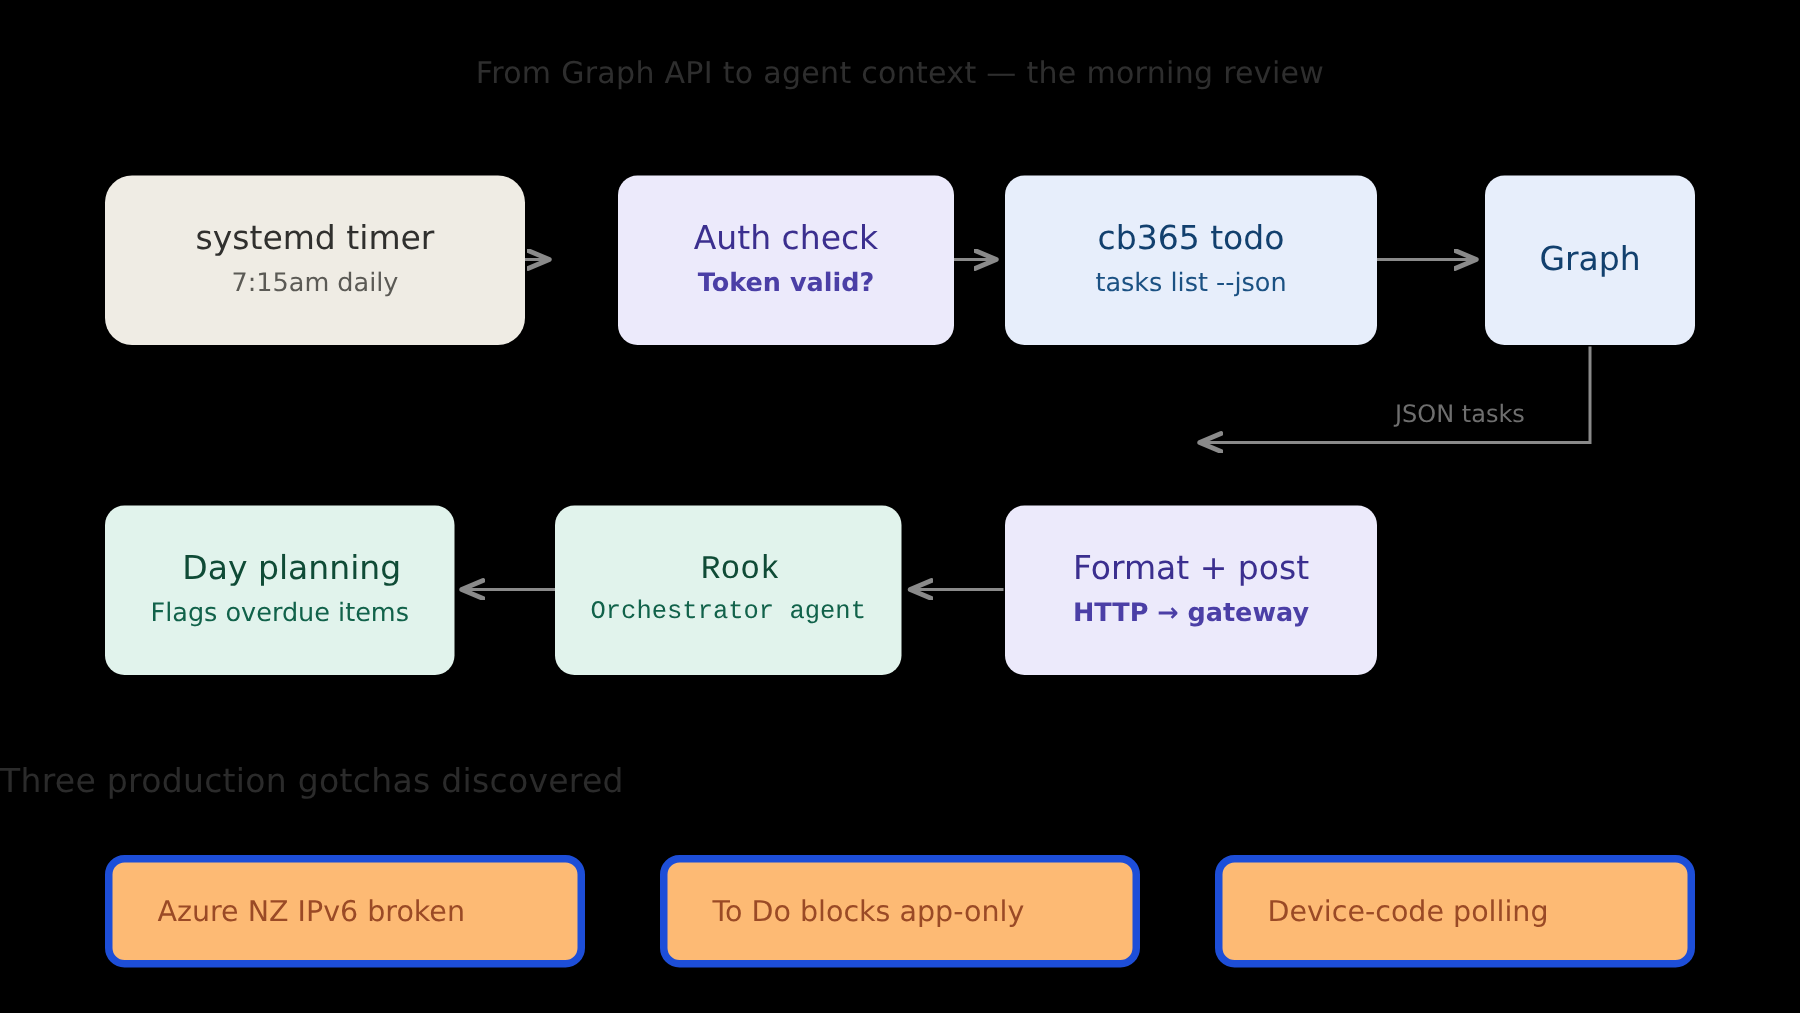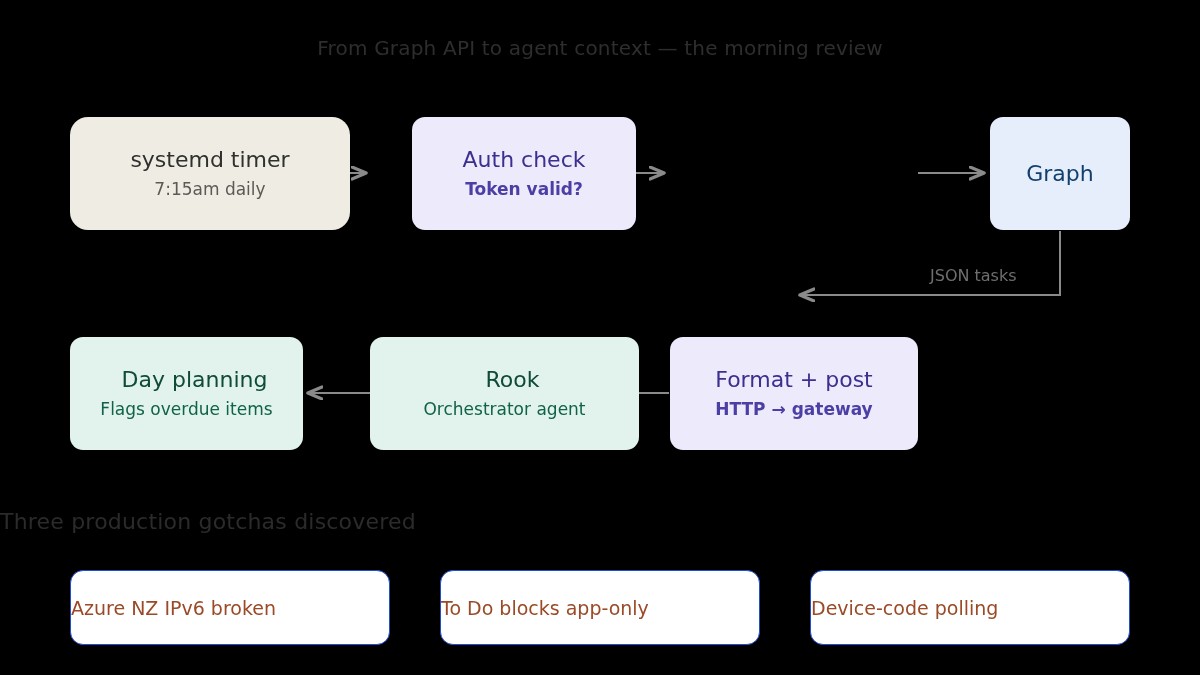--- a/index.html
+++ b/index.html
@@ -89,25 +89,26 @@
   .n-blue .node-sub   { color: #1b5183; }
 
   .n-mint     { background: #e1f3ec; }
   .n-mint .node-title { color: #0f4b36; margin-left: 16px; }
   .n-mint .node-sub   { color: #11624a; }
 
   
   .gotcha {
     position: absolute;
     box-sizing: border-box;
-    background: #ffffff;
-    border: 1px solid #1d4ed8;
+    background: #fdba74;
+    border: 5px solid #1d4ed8;
     border-radius: 13px;
     display: flex;
     align-items: center;
+    padding-left: 30px;
     font-size: 19px;
     color: #9a4a26;
     white-space: nowrap;
   }
 
   
   .conn {
     position: absolute;
     pointer-events: none;
   }
@@ -147,31 +148,35 @@
   <div class="node n-beige" style="left:70px; top:117px; width:280px; height:113px;border-radius:18px;">
     <div class="node-title">systemd timer</div>
     <div class="node-sub">7:15am daily</div>
   </div>
 
   <div class="node n-lavender" style="left:370px; top:117px; width:224px; height:113px;margin-left:42px;">
     <div class="node-title">Auth check</div>
     <div class="node-sub">Token valid?</div>
   </div>
 
+  <div class="node n-blue" style="left:670px; top:117px; width:248px; height:113px;">
+    <div class="node-title">cb365 todo</div>
+    <div class="node-sub">tasks list --json</div>
+  </div>
 
   <div class="node n-blue" style="left:990px; top:117px; width:140px; height:113px;">
     <div class="node-title">Graph</div>
   </div>
 
   <div class="node n-mint" style="left:70px; top:337px; width:233px; height:113px;">
     <div class="node-title">Day planning</div>
     <div class="node-sub">Flags overdue items</div>
   </div>
 
-  <div class="node n-mint" style="left:370px; top:337px; width:269px; height:113px;">
+  <div class="node n-mint" style="left:370px; top:337px; width:231px; height:113px;font-family:Liberation Mono, monospace;">
     <div class="node-title">Rook</div>
     <div class="node-sub">Orchestrator agent</div>
   </div>
 
   <div class="node n-lavender" style="left:670px; top:337px; width:248px; height:113px;">
     <div class="node-title">Format + post</div>
     <div class="node-sub">HTTP → gateway</div>
   </div>
 
   <div class="section-heading">Three production gotchas discovered</div>

